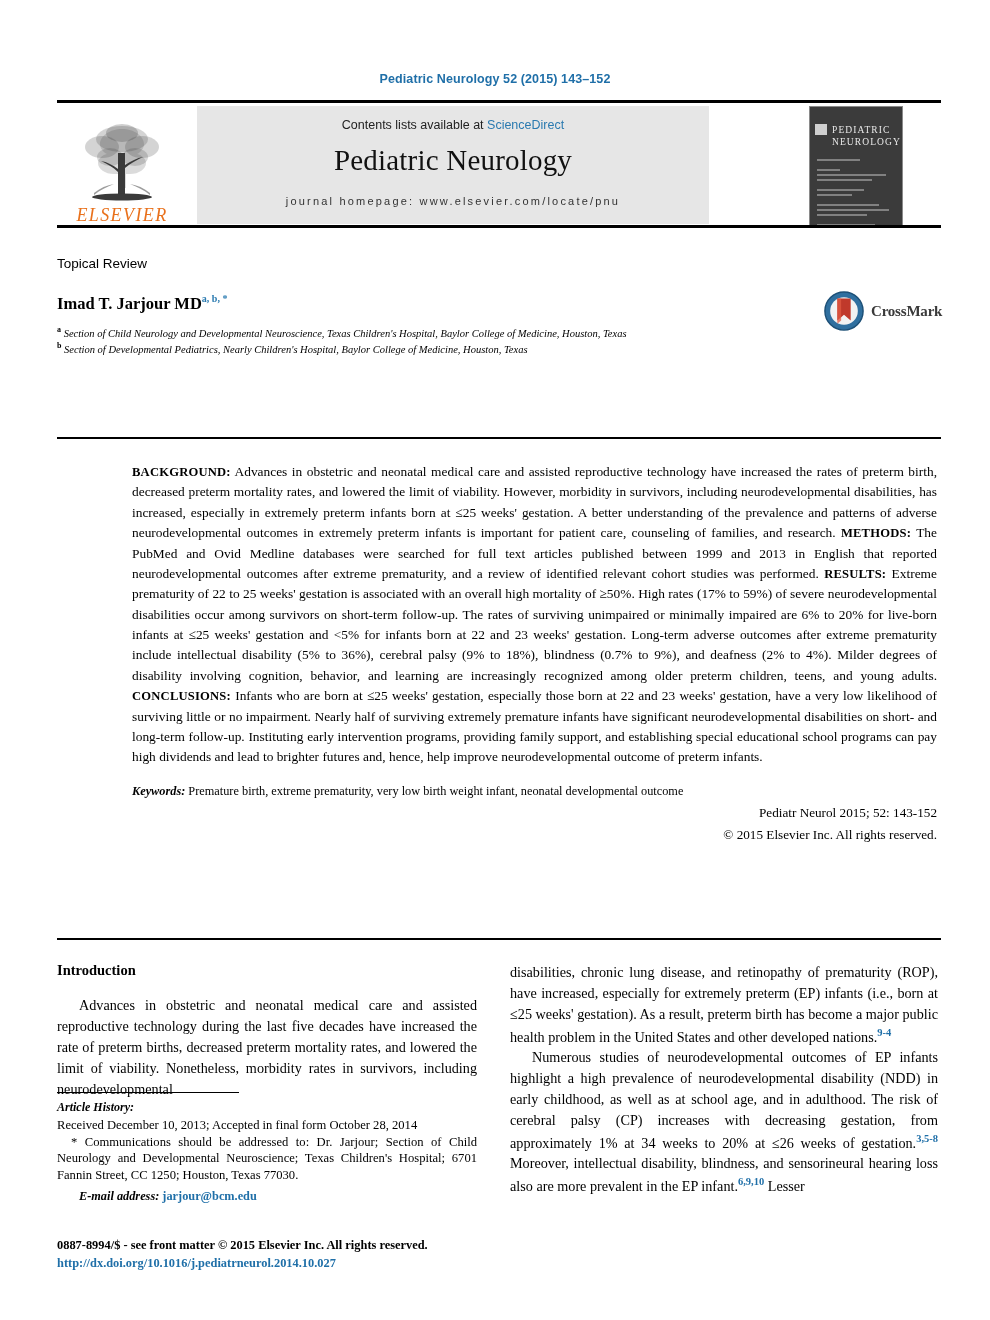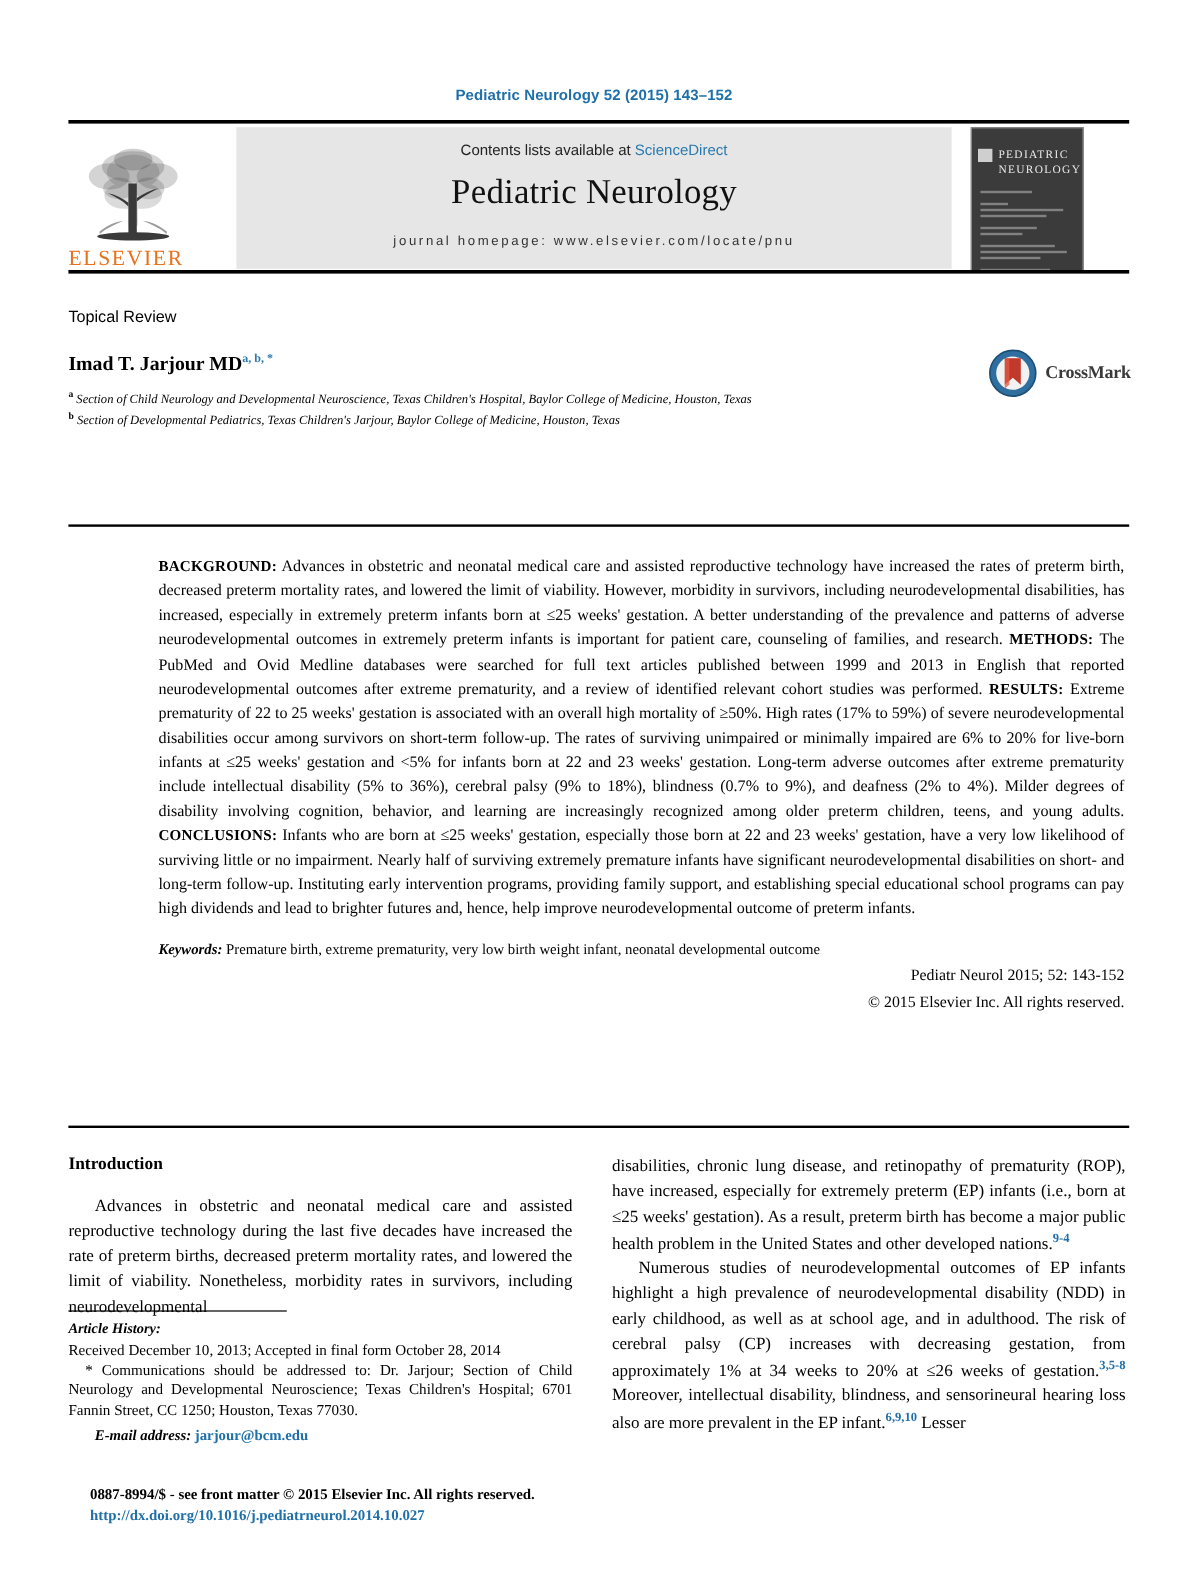--- a/index.html
+++ b/index.html
@@ -26,30 +26,30 @@
   
   .masthead { position:absolute; left:57px; top:100px; width:884px; height:128px; }
   .mast-rule-top {
     position:absolute; left:0; top:0; width:884px; height:3px; background:#000;
   }
   .mast-rule-bottom {
     position:absolute; left:0; top:125px; width:884px; height:3px; background:#000;
   }
   .logo-box {
     position:absolute; left:0; top:6px; width:130px; height:118px;
-    display:flex; flex-direction:column; align-items:flex-start; justify-content:flex-end;
+    display:flex; flex-direction:column; align-items:center; justify-content:flex-end;font-style:italic;
   }
   .logo-tree { width:108px; height:92px; display:block; }
   .logo-word {
     font-family:"Liberation Serif", serif;
     font-size:18px; letter-spacing:1.4px; color:#E9711C; font-weight:normal;
     line-height:1; margin-top:1px;
   }
   .mast-center {
-    position:absolute; left:140px; top:6px; width:596px; height:118px;
+    position:absolute; left:140px; top:6px; width:512px; height:118px;
     background:#e6e6e6;
     display:flex; flex-direction:column; align-items:center; justify-content:flex-start;
   }
   .contents-line {
     font-family:"Liberation Sans", sans-serif;
     font-size:12.5px; color:#222; margin-top:12px;
   }
   .contents-line .sd { color:#2a7ab0; }
   .journal-title {
     font-family:"Liberation Serif", serif;
@@ -169,21 +169,21 @@
     font-size:12.6px; line-height:1.33; text-align:justify;
   }
   .fn-corr { text-indent:14px; }
   .fn-email {
     font-family:Liberation Serif, serif;
     font-size:12.3px; margin-top:5px; text-indent:22px;
   }
   .fn-email i { font-weight:bold; }
   .fn-email a { color:#1f6fa8; text-decoration:none; font-weight:bold; }
 
-  .issn-block { position:absolute; left:75px; top:1238px; width:460px; }
+  .issn-block { position:absolute; left:57px; top:1238px; width:460px; }
   .issn {
     font-family:"Liberation Serif", serif;
     font-size:12.4px; font-weight:bold; color:#000;
   }
   .doi {
     font-family:"Liberation Serif", serif;
     font-size:12.4px; font-weight:bold; color:#1f6fa8; margin-top:3px;
   }
 </style>
 </head>
@@ -250,21 +250,21 @@
     </div>
 
     <div class="mast-rule-bottom"></div>
   </div>
 
   <div class="title-area">
     <div class="topical">Topical Review</div>
     <div class="author"><span>Imad T. Jarjour MD</span><sup>a, b, *</sup></div>
     <div class="affils">
       <div class="affil"><sup>a</sup> <span>Section of Child Neurology and Developmental Neuroscience, Texas Children's Hospital, Baylor College of Medicine, Houston, Texas</span></div>
-      <div class="affil"><sup>b</sup> <span>Section of Developmental Pediatrics, Texas Children's Jarjour, Baylor College of Medicine, Houston, Texas</span></div>
+      <div class="affil"><sup>b</sup> <span>Section of Developmental Pediatrics, Nearly Children's Hospital, Baylor College of Medicine, Houston, Texas</span></div>
     </div>
   </div>
 
   <div class="crossmark">
     <svg class="cm-mark" viewBox="0 0 44 44">
       <circle cx="22" cy="22" r="20" fill="#2f6f9f"></circle>
       <circle cx="22" cy="22" r="20" fill="none" stroke="#1c4f76" stroke-width="1.5"></circle>
       <circle cx="22" cy="22" r="14.5" fill="#f2f2f2"></circle>
       <path d="M15 9h14v23l-7-6-7 6z" fill="#c0392b"></path>
       <path d="M15 9h4v23l-4 3.4z" fill="#e05a43" opacity=".75"></path>

